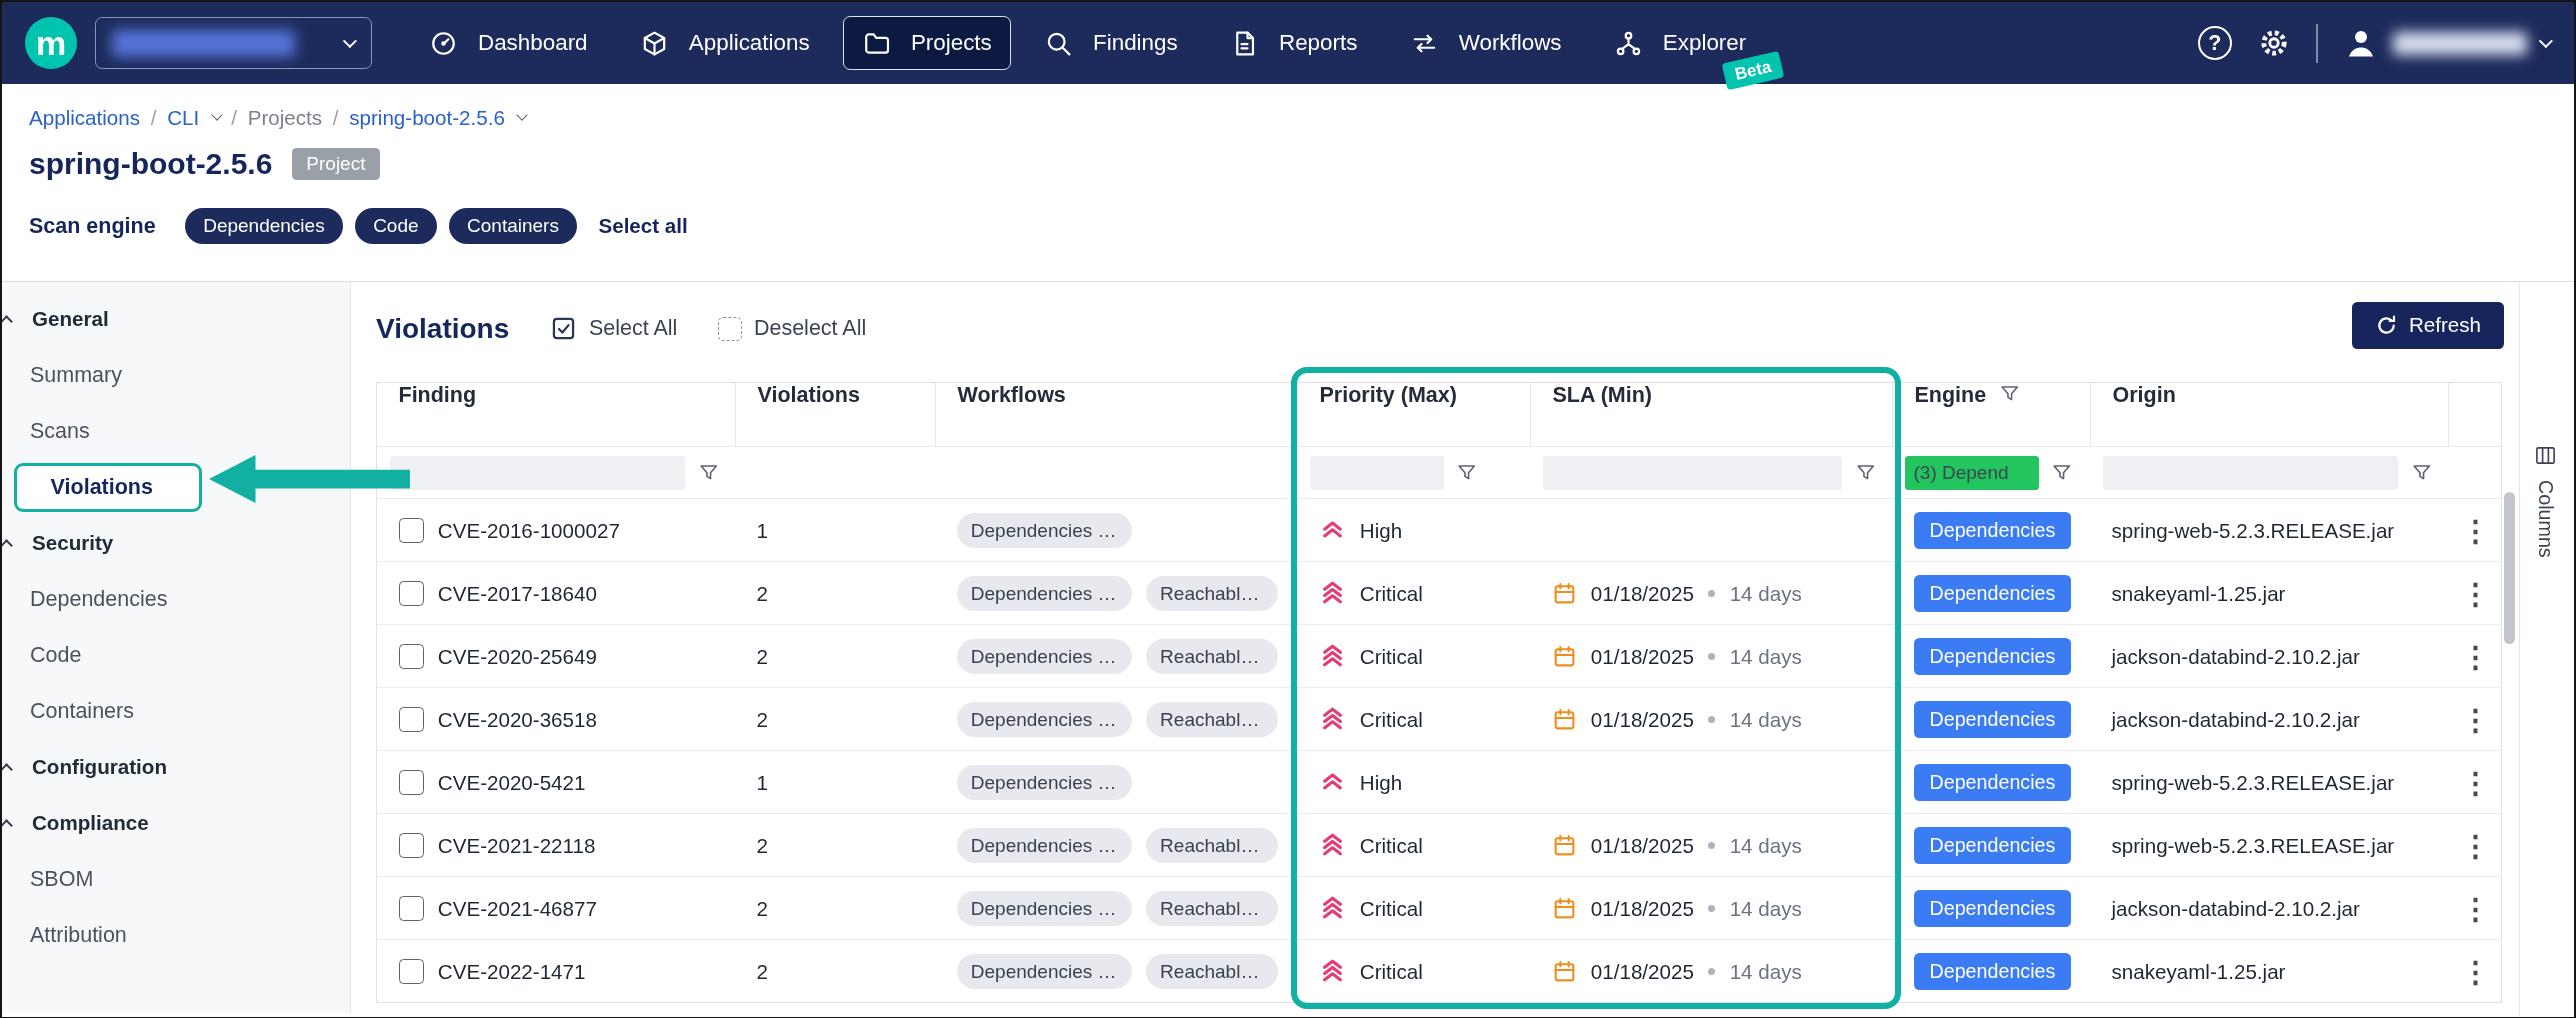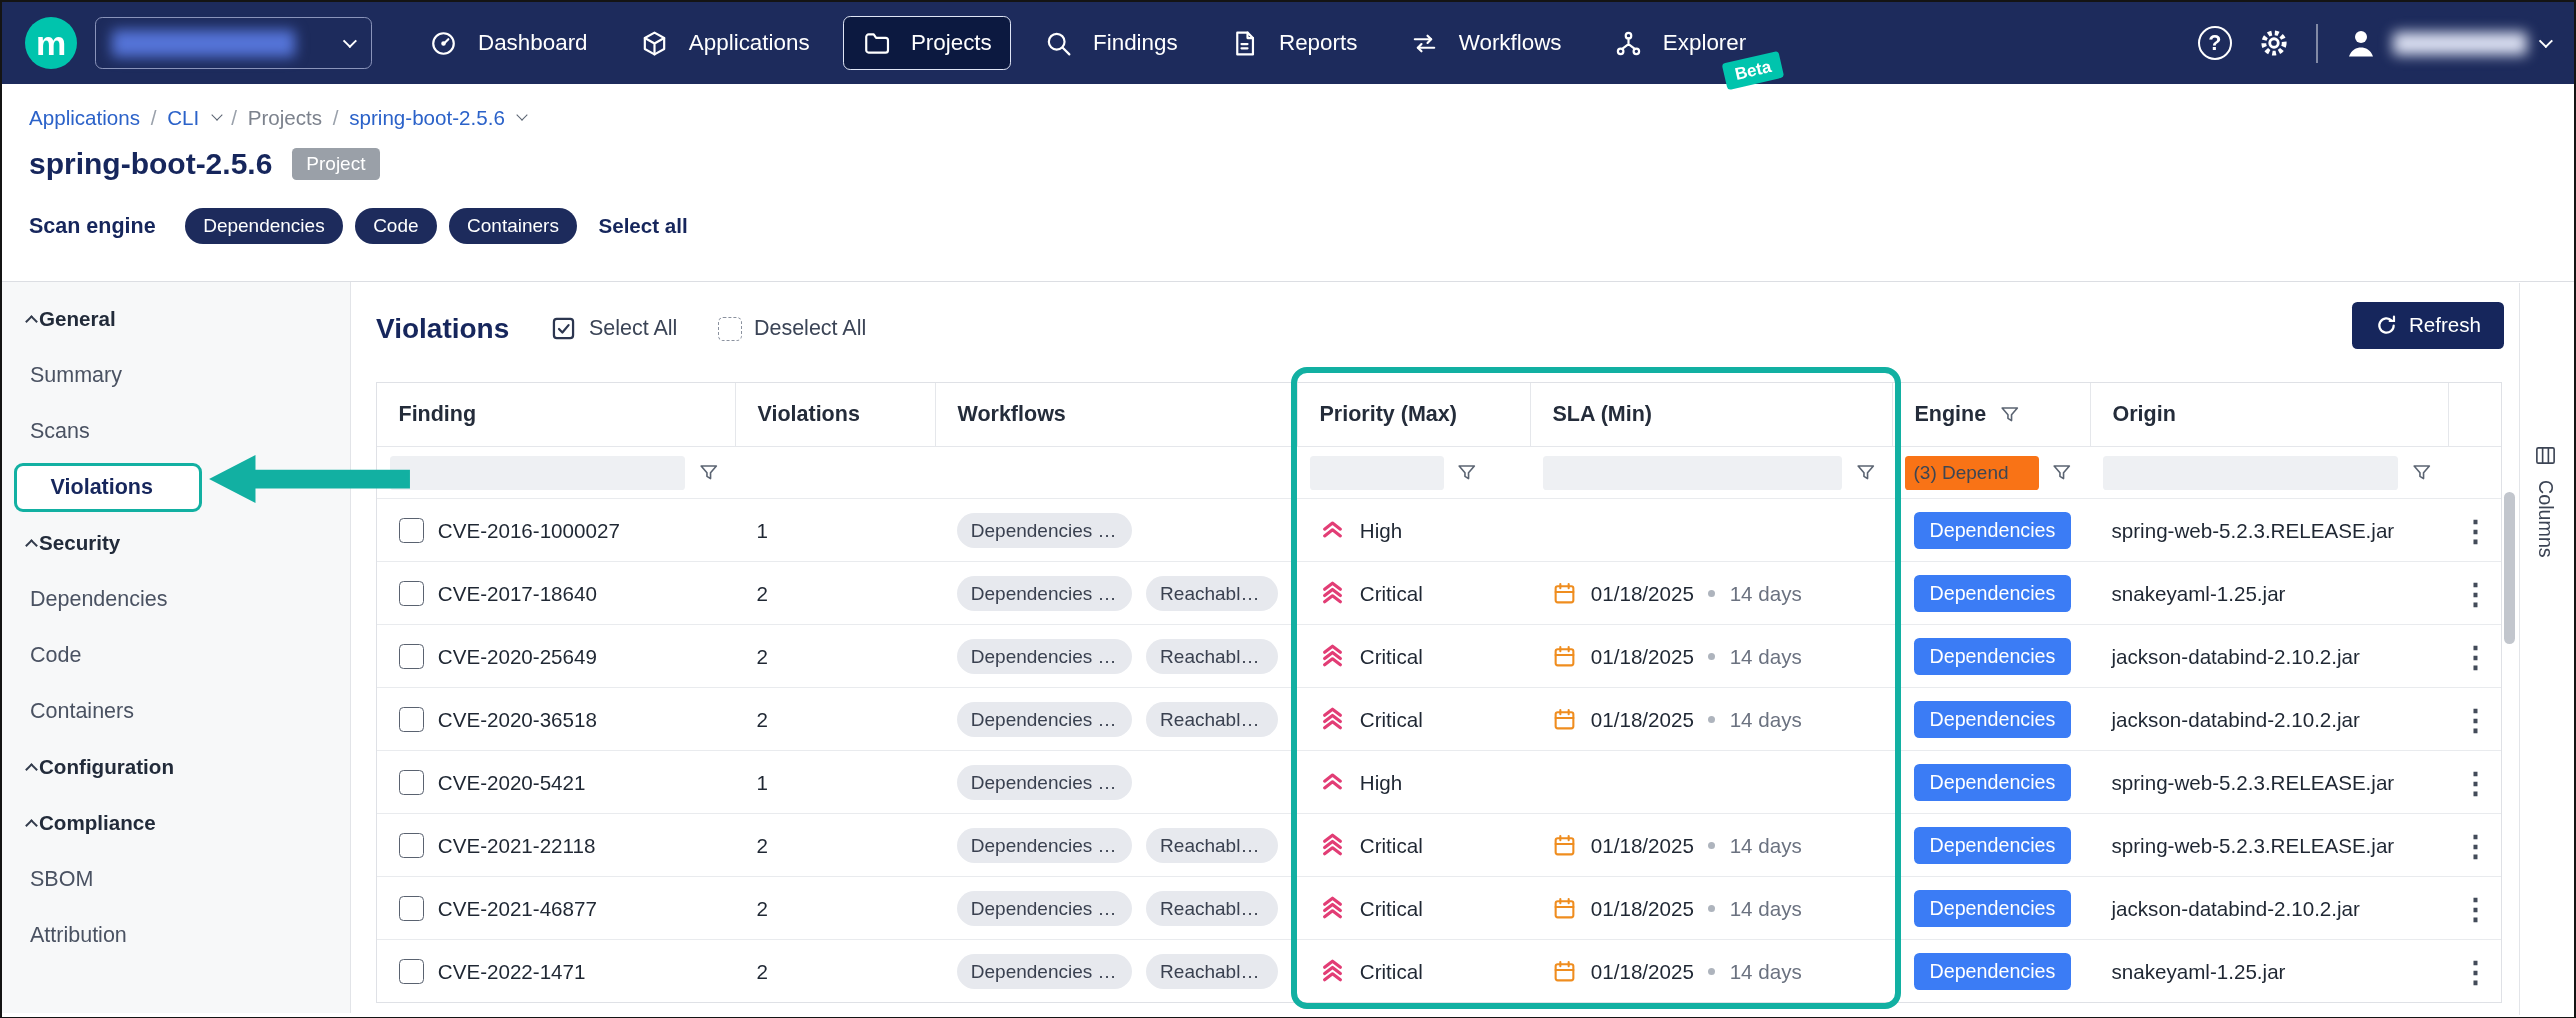--- a/index.html
+++ b/index.html
@@ -39,47 +39,47 @@
   .page-title{font-size:30px;font-weight:bold;color:#16265c}
   .proj-badge{background:#9aa0a8;color:#fff;font-size:19px;padding:5.4px 14.3px;border-radius:4.5px;line-height:normal}
   .scan-row{margin-top:25px;display:flex;align-items:center;gap:12.5px}
   .scan-label{font-size:21.5px;color:#16265c;font-weight:bold;margin-right:17px}
   .engine-pill{background:#1d2b5c;color:#fff;font-size:19px;padding:7.2px 18px;border-radius:894px;cursor:pointer}
   .select-all-text{font-size:20.6px;color:#16265c;margin-left:9px;font-weight:bold;cursor:pointer}
 
   
   .content{display:flex;border-top:1.8px solid #dcdee3;height:732px}
   .sidebar{width:349px;background:#f7f8f9;border-right:1.8px solid #e2e4e8;padding-top:9px;flex:none}
-  .side-section-title{display:flex;align-items:center;gap:3px;padding-left:25px;height:56px;font-size:20.6px;font-weight:bold;color:#222b3a;cursor:pointer}
+  .side-section-title{display:flex;align-items:center;gap:21px;height:56px;font-size:20.6px;font-weight:bold;color:#222b3a;cursor:pointer}
   .chev-up{display:inline-block;width:9px;height:9px;border-left:2.2px solid #333c4d;border-top:2.2px solid #333c4d;transform:rotate(45deg);margin-top:4.5px;flex:none}
   .side-item{height:56px;display:flex;align-items:center;padding-left:28px;font-size:21.5px;color:#4a5262;cursor:pointer}
   .side-item.is-active{padding-left:0}
   .active-pill{margin-left:11.6px;width:188px;height:49px;border:3.6px solid #12b0a2;border-radius:9px;background:#fff;display:flex;align-items:center;padding-left:34px;font-weight:bold;color:#16265c;font-size:21.5px}
 
   .main{flex:1;position:relative;padding:18px 0 0 25px}
   .vio-head{display:flex;align-items:center;gap:41px;height:57px}
   .vio-title{font-size:28px;font-weight:bold;color:#16265c}
   .sel-btn{display:flex;align-items:center;gap:11.6px;font-size:21.5px;color:#3b4456;cursor:pointer}
   .sel-ic{display:flex}
   .sel-ic svg{width:27px;height:27px}
   .desel-ic{width:24px;height:24px;border:1.8px dashed #8a919e;border-radius:5.4px;flex:none}
   .refresh-btn{position:absolute;top:19.7px;right:70px;background:#16265c;color:#fff;font-size:20.6px;display:flex;align-items:center;gap:10.7px;padding:11.6px 23px;border-radius:5.4px;cursor:pointer}
   .refresh-btn svg{width:23px;height:23px}
 
   
   .table{margin-top:25px;width:2126px;border:0.9px solid #dfe1e6;background:#fff}
   .trow{display:grid;grid-template-columns:358px 200px 362px 233px 362px 198px 358px 55px;align-items:center}
   .thead{height:63px;font-size:21.5px;font-weight:bold;color:#242c3a}
-  .thead .tcell{height:63px;display:flex;align-items:center;gap:12.5px;padding-left:21.5px;border-left:0.9px solid #e5e7eb;cursor:pointer}
+  .thead .tcell{height:63px;display:flex;gap:12.5px;padding-left:21.5px;border-left:0.9px solid #e5e7eb;cursor:pointer}
   .thead .tcell:first-child{border-left:none}
   .tfilter{height:52px;border-top:0.9px solid #e5e7eb}
   .fcell{display:flex;align-items:center;gap:12.5px;padding:0 16px 0 12.5px;height:52px;overflow:hidden}
   .fbox{background:#eef0f3;border:none;border-radius:3.6px;height:34px;flex:1;min-width:0;font-size:19px;padding:0 9px;outline:none;font-family:inherit}
   .fbox.small{flex:none;width:134px}
-  .ftext{background:#f97316;border-radius:3.6px;height:34px;width:134px;flex:none;display:flex;align-items:center;padding:0 9px;font-size:19px;color:#3e4653;white-space:nowrap;overflow:hidden}
+  .ftext{background:#22c55e;border-radius:3.6px;height:34px;width:134px;flex:none;display:flex;align-items:center;padding:0 9px;font-size:19px;color:#3e4653;white-space:nowrap;overflow:hidden}
   .funnel{display:flex;flex:none;cursor:pointer}
   .funnel svg{width:21.5px;height:21.5px}
   .tbody .trow{border-top:0.9px solid #e9ebee;height:63px;font-size:20.6px;color:#1f2733}
   .cell{padding-left:21.5px;display:flex;align-items:center;gap:14.3px;overflow:hidden;white-space:nowrap;height:63px}
   .cbox{width:25px;height:25px;border:1.8px solid #5a6270;border-radius:4.5px;background:#fff;flex:none;cursor:pointer}
   .finding-id{cursor:pointer}
   .wf-pill{background:#e7e9ee;color:#3a4150;font-size:19px;padding:6.3px 14.3px;border-radius:894px;white-space:nowrap;overflow:hidden;text-overflow:ellipsis;max-width:175px;flex:none}
   .wf-pill + .wf-pill{max-width:132px}
   .sev{display:flex;flex:none}
   .sev svg{width:27px;height:27px}

